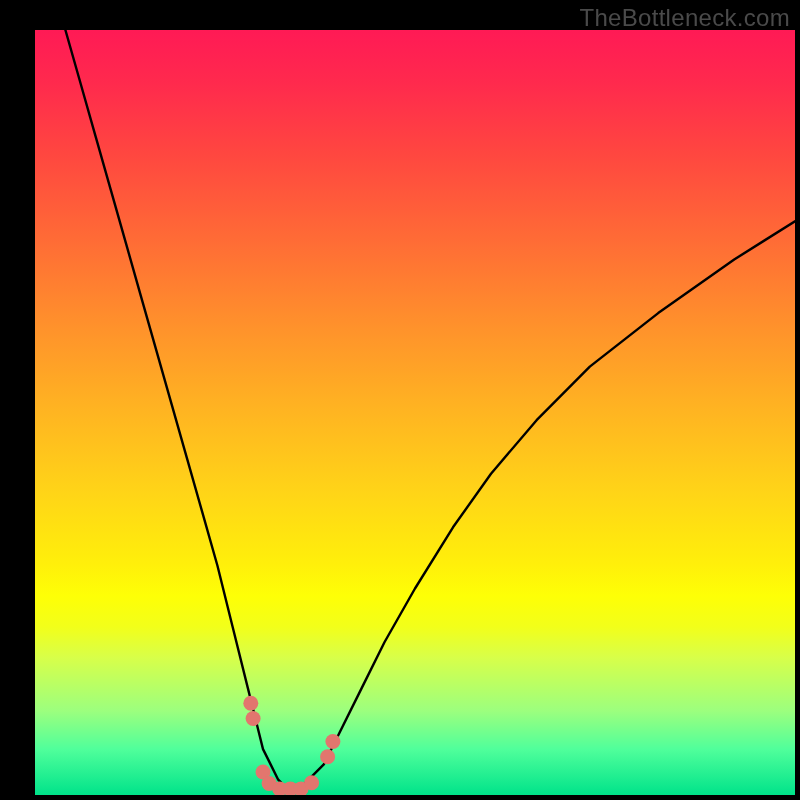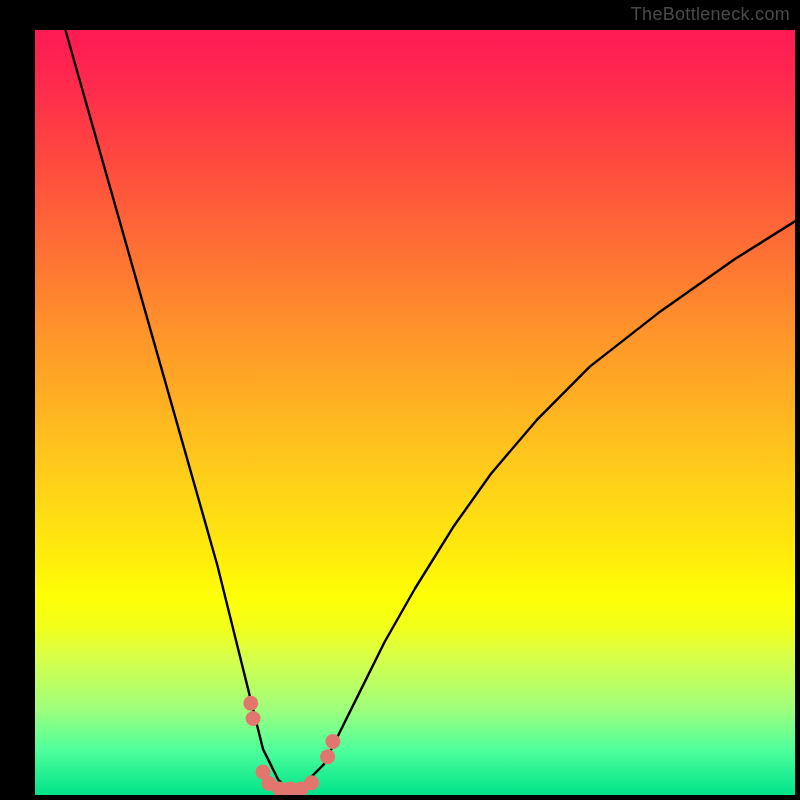--- a/index.html
+++ b/index.html
@@ -15,21 +15,21 @@
     position: relative;
     width: 800px;
     height: 800px;
     background: #000;
   }
   .watermark {
     position: absolute;
     top: 4px;
     right: 10px;
     color: #4a4a4a;
-    font-size: 18px;
+    font-size: 24px;
     font-weight: 500;
     letter-spacing: 0.3px;
     z-index: 4;
   }
   .plot-area {
     position: absolute;
     left: 35px;
     top: 30px;
     width: 760px;
     height: 765px;

